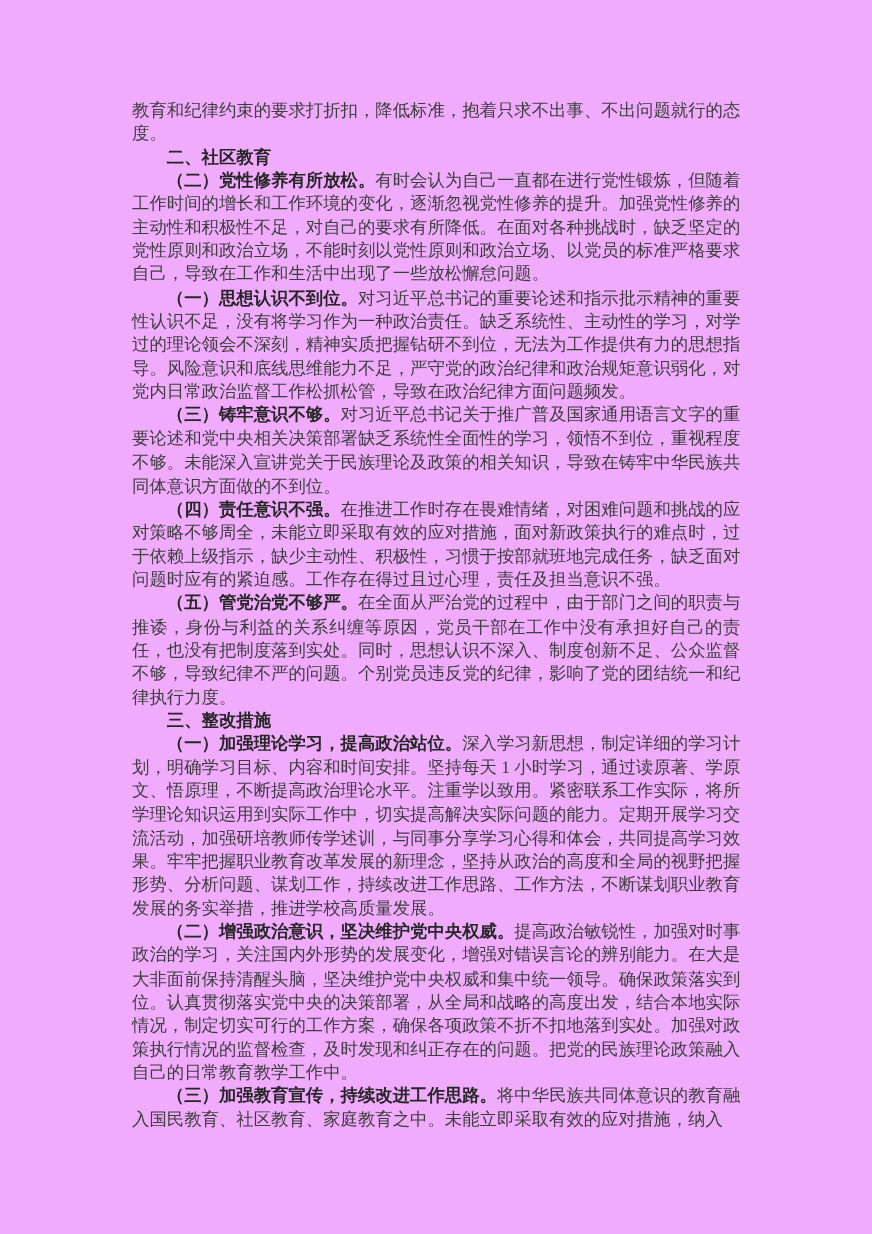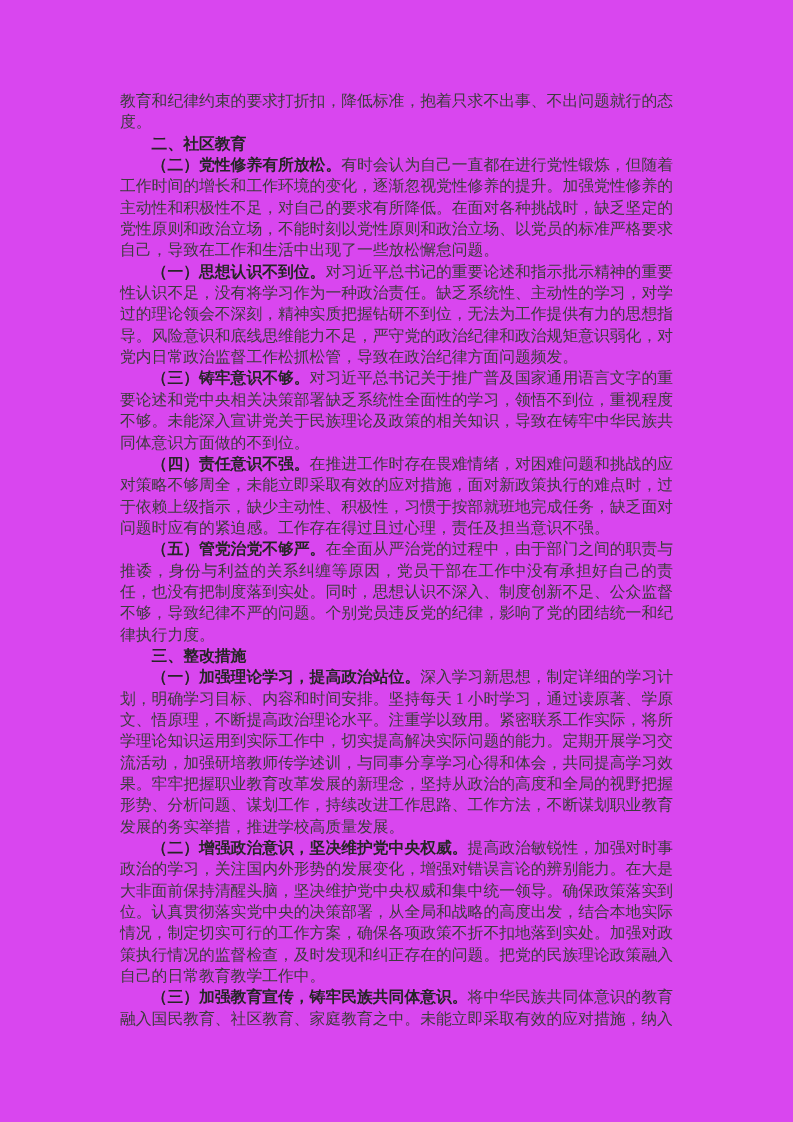--- a/index.html
+++ b/index.html
@@ -1,20 +1,20 @@
 <!DOCTYPE html>
 <html lang="zh"><head>
 <meta charset="utf-8">
 <style>
   html, body { margin: 0; padding: 0; background: #ffffff; }
   .page {
     position: relative;
     width: 793px;
     height: 1122px;
-    background: #d946ef;
+    background: #f0abfc;
     box-sizing: border-box;
     padding: 90px 120px 0 120px;
     overflow: hidden;
     font-family: "Liberation Serif", "DejaVu Serif", serif;
     font-size: 15.8px;
     line-height: 21.35px;
     color: #3d3d3d;
     text-align: justify;
   }
   .page p, .page h3 {
@@ -55,15 +55,15 @@
   <p class="indent"><span class="lead">（四）责任意识不强。</span><span>在推进工作时存在畏难情绪，对困难问题和挑战的应对策略不够周全，未能立即采取有效的应对措施，面对新政策执行的难点时，过于依赖上级指示，缺少主动性、积极性，习惯于按部就班地完成任务，缺乏面对问题时应有的紧迫感。工作存在得过且过心理，责任及担当意识不强。</span></p>
 
   <p class="indent"><span class="lead">（五）管党治党不够严。</span><span>在全面从严治党的过程中，由于部门之间的职责与推诿，身份与利益的关系纠缠等原因，党员干部在工作中没有承担好自己的责任，也没有把制度落到实处。同时，思想认识不深入、制度创新不足、公众监督不够，导致纪律不严的问题。个别党员违反党的纪律，影响了党的团结统一和纪律执行力度。</span></p>
 
   <h3 class="heading">三、整改措施</h3>
 
   <p class="indent"><span class="lead">（一）加强理论学习，提高政治站位。</span><span>深入学习新思想，制定详细的学习计划，明确学习目标、内容和时间安排。坚持每天 1 小时学习，通过读原著、学原文、悟原理，不断提高政治理论水平。注重学以致用。紧密联系工作实际，将所学理论知识运用到实际工作中，切实提高解决实际问题的能力。定期开展学习交流活动，加强研培教师传学述训，与同事分享学习心得和体会，共同提高学习效果。牢牢把握职业教育改革发展的新理念，坚持从政治的高度和全局的视野把握形势、分析问题、谋划工作，持续改进工作思路、工作方法，不断谋划职业教育发展的务实举措，推进学校高质量发展。</span></p>
 
   <p class="indent"><span class="lead">（二）增强政治意识，坚决维护党中央权威。</span><span>提高政治敏锐性，加强对时事政治的学习，关注国内外形势的发展变化，增强对错误言论的辨别能力。在大是大非面前保持清醒头脑，坚决维护党中央权威和集中统一领导。确保政策落实到位。认真贯彻落实党中央的决策部署，从全局和战略的高度出发，结合本地实际情况，制定切实可行的工作方案，确保各项政策不折不扣地落到实处。加强对政策执行情况的监督检查，及时发现和纠正存在的问题。把党的民族理论政策融入自己的日常教育教学工作中。</span></p>
 
-  <p class="indent"><span class="lead">（三）加强教育宣传，铸牢民族共同体意识。</span><span>将中华民族共同体意识的教育融入国民教育、社区教育、家庭教育之中。未能立即采取有效的应对措施，纳入</span></p>
+  <p class="indent"><span class="lead">（三）加强教育宣传，持续改进工作思路。</span><span>将中华民族共同体意识的教育融入国民教育、社区教育、家庭教育之中。未能立即采取有效的应对措施，纳入</span></p>
 
 </div>
 
 </body></html>

